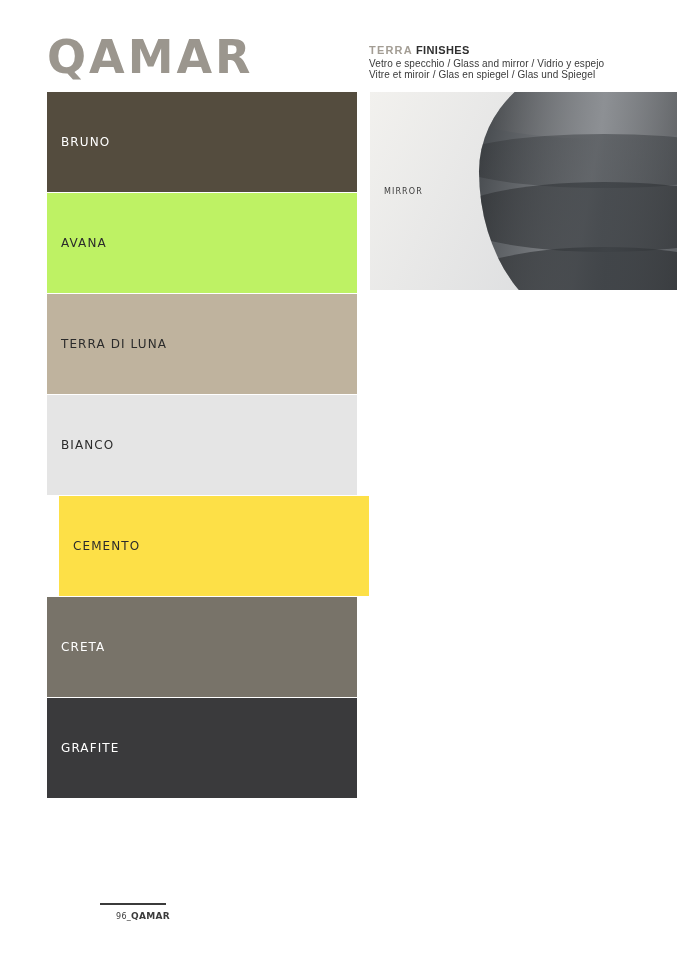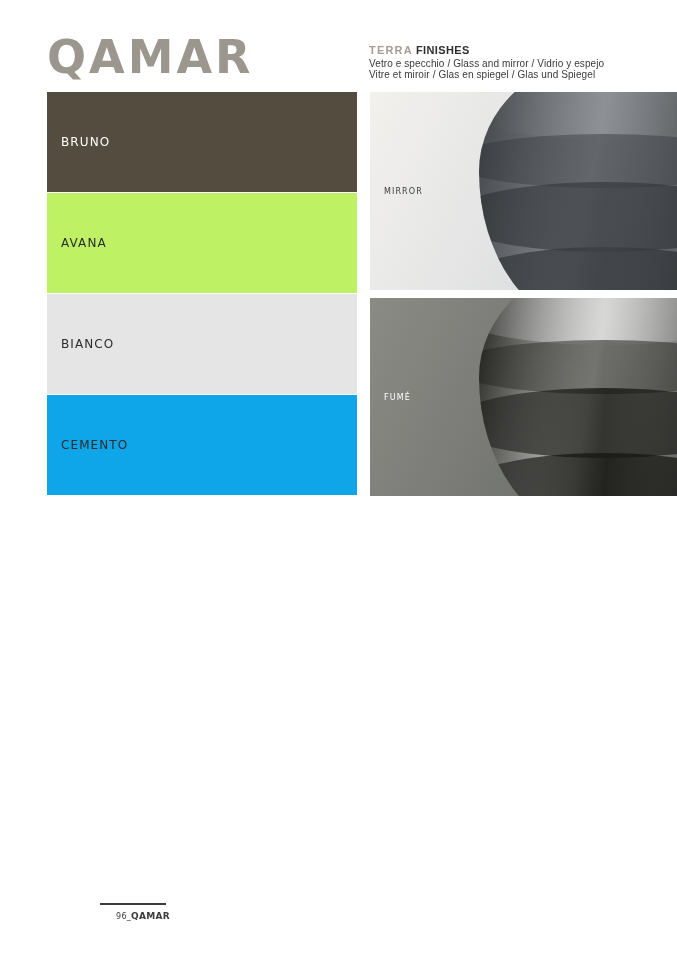--- a/index.html
+++ b/index.html
@@ -174,49 +174,48 @@
     <div class="glass-sub">Vitre et miroir / Glas en spiegel / Glas und Spiegel</div>
   </div>
 
   <div class="swatch-column" id="swatch-column">
       <div class="swatch" style="background: rgb(84, 76, 62);">
         <span class="swatch-label" style="color: rgb(255, 255, 255);">BRUNO</span>
       </div>
       <div class="swatch" style="background: #bef264;">
         <span class="swatch-label" style="color: rgb(43, 43, 43);">AVANA</span>
       </div>
+      <div class="swatch" style="background: rgb(191, 179, 158);">
+        <span class="swatch-label" style="color: rgb(43, 43, 43);">TERRA DI LUNA</span>
+      </div>
       <div class="swatch" style="background: #e5e5e5;">
         <span class="swatch-label" style="color: rgb(43, 43, 43);">BIANCO</span>
       </div>
-      <div class="swatch" style="background: #0ea5e9;">
+      <div class="swatch" style="background: #fde047; margin-left: 12px;">
         <span class="swatch-label" style="color: rgb(43, 43, 43);">CEMENTO</span>
+      </div>
+      <div class="swatch" style="background: rgb(120, 115, 105);">
+        <span class="swatch-label" style="color: rgb(255, 255, 255);">CRETA</span>
+      </div>
+      <div class="swatch" style="background: rgb(58, 58, 60);">
+        <span class="swatch-label" style="color: rgb(255, 255, 255);">GRAFITE</span>
       </div>
     </div>
 
   <div class="glass-column" id="glass-column">
       <div class="glass-panel">
         <div class="glass-bg" style="background: linear-gradient(115deg, rgb(242, 241, 238) 0%, rgb(220, 221, 223) 70%, rgb(220, 221, 223) 100%);"></div>
         <div class="vessel" style="background: linear-gradient(100deg, rgb(62, 66, 70) 0%, rgb(141, 144, 148) 45%, rgb(62, 66, 70) 100%);">
           <div class="vessel-band" style="top: 4%; height: 26%; background: linear-gradient(95deg, rgba(0, 0, 0, 0.35) 0%, rgb(141, 144, 148) 50%, rgba(0, 0, 0, 0.45) 100%); opacity: 0.85;"></div>
           <div class="vessel-band" style="top: 28%; height: 20%; background: linear-gradient(95deg, rgba(0, 0, 0, 0.35) 0%, rgb(62, 66, 70) 50%, rgba(0, 0, 0, 0.45) 100%); opacity: 0.55;"></div>
           <div class="vessel-band" style="top: 46%; height: 26%; background: linear-gradient(95deg, rgba(0, 0, 0, 0.35) 0%, rgb(62, 66, 70) 50%, rgba(0, 0, 0, 0.45) 100%); opacity: 0.85;"></div>
           <div class="vessel-band" style="top: 70%; height: 32%; background: linear-gradient(95deg, rgba(0, 0, 0, 0.35) 0%, rgb(62, 66, 70) 50%, rgba(0, 0, 0, 0.45) 100%); opacity: 0.95;"></div>
         </div>
         <span class="glass-label" style="color: rgb(61, 61, 61);">MIRROR</span>
       </div>
-      <div class="glass-panel">
-        <div class="glass-bg" style="background: linear-gradient(115deg, rgb(139, 139, 133) 0%, rgb(111, 113, 110) 70%, rgb(111, 113, 110) 100%);"></div>
-        <div class="vessel" style="background: linear-gradient(100deg, rgb(27, 27, 24) 0%, rgb(216, 217, 214) 45%, rgb(27, 27, 24) 100%);">
-          <div class="vessel-band" style="top: 4%; height: 26%; background: linear-gradient(95deg, rgba(0, 0, 0, 0.35) 0%, rgb(216, 217, 214) 50%, rgba(0, 0, 0, 0.45) 100%); opacity: 0.85;"></div>
-          <div class="vessel-band" style="top: 28%; height: 20%; background: linear-gradient(95deg, rgba(0, 0, 0, 0.35) 0%, rgb(27, 27, 24) 50%, rgba(0, 0, 0, 0.45) 100%); opacity: 0.55;"></div>
-          <div class="vessel-band" style="top: 46%; height: 26%; background: linear-gradient(95deg, rgba(0, 0, 0, 0.35) 0%, rgb(27, 27, 24) 50%, rgba(0, 0, 0, 0.45) 100%); opacity: 0.85;"></div>
-          <div class="vessel-band" style="top: 70%; height: 32%; background: linear-gradient(95deg, rgba(0, 0, 0, 0.35) 0%, rgb(27, 27, 24) 50%, rgba(0, 0, 0, 0.45) 100%); opacity: 0.95;"></div>
-        </div>
-        <span class="glass-label" style="color: rgb(255, 255, 255);">FUMÉ</span>
-      </div>
     </div>
 
   <div class="footer-rule"></div>
   <div class="footer-text">
     <span class="footer-num">96_</span><span class="footer-name">QAMAR</span>
   </div>
 
 </div>
 
 </body></html>

